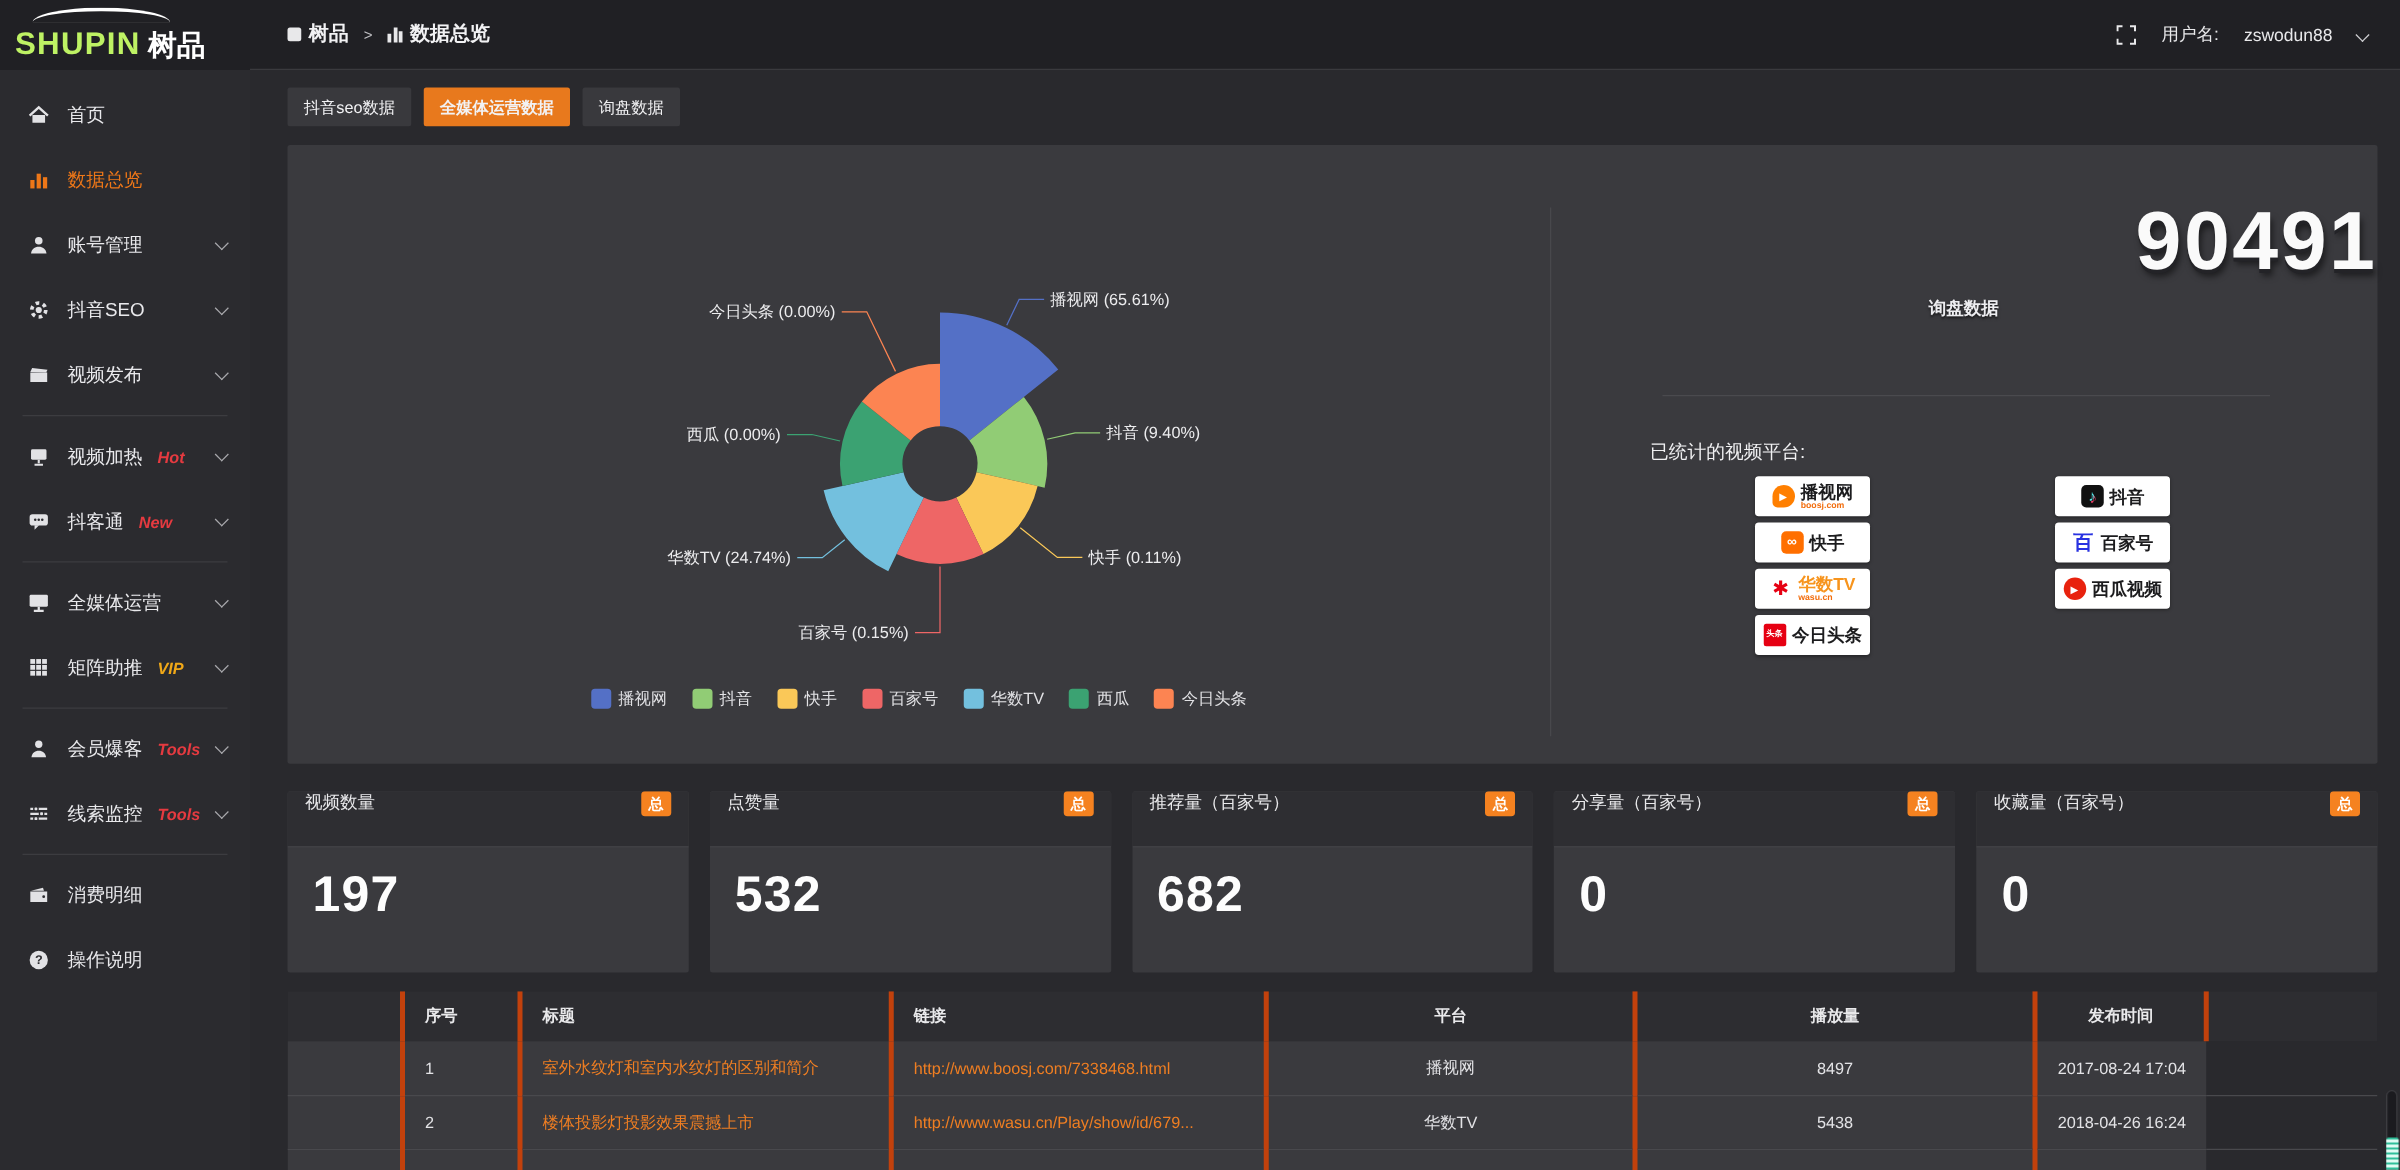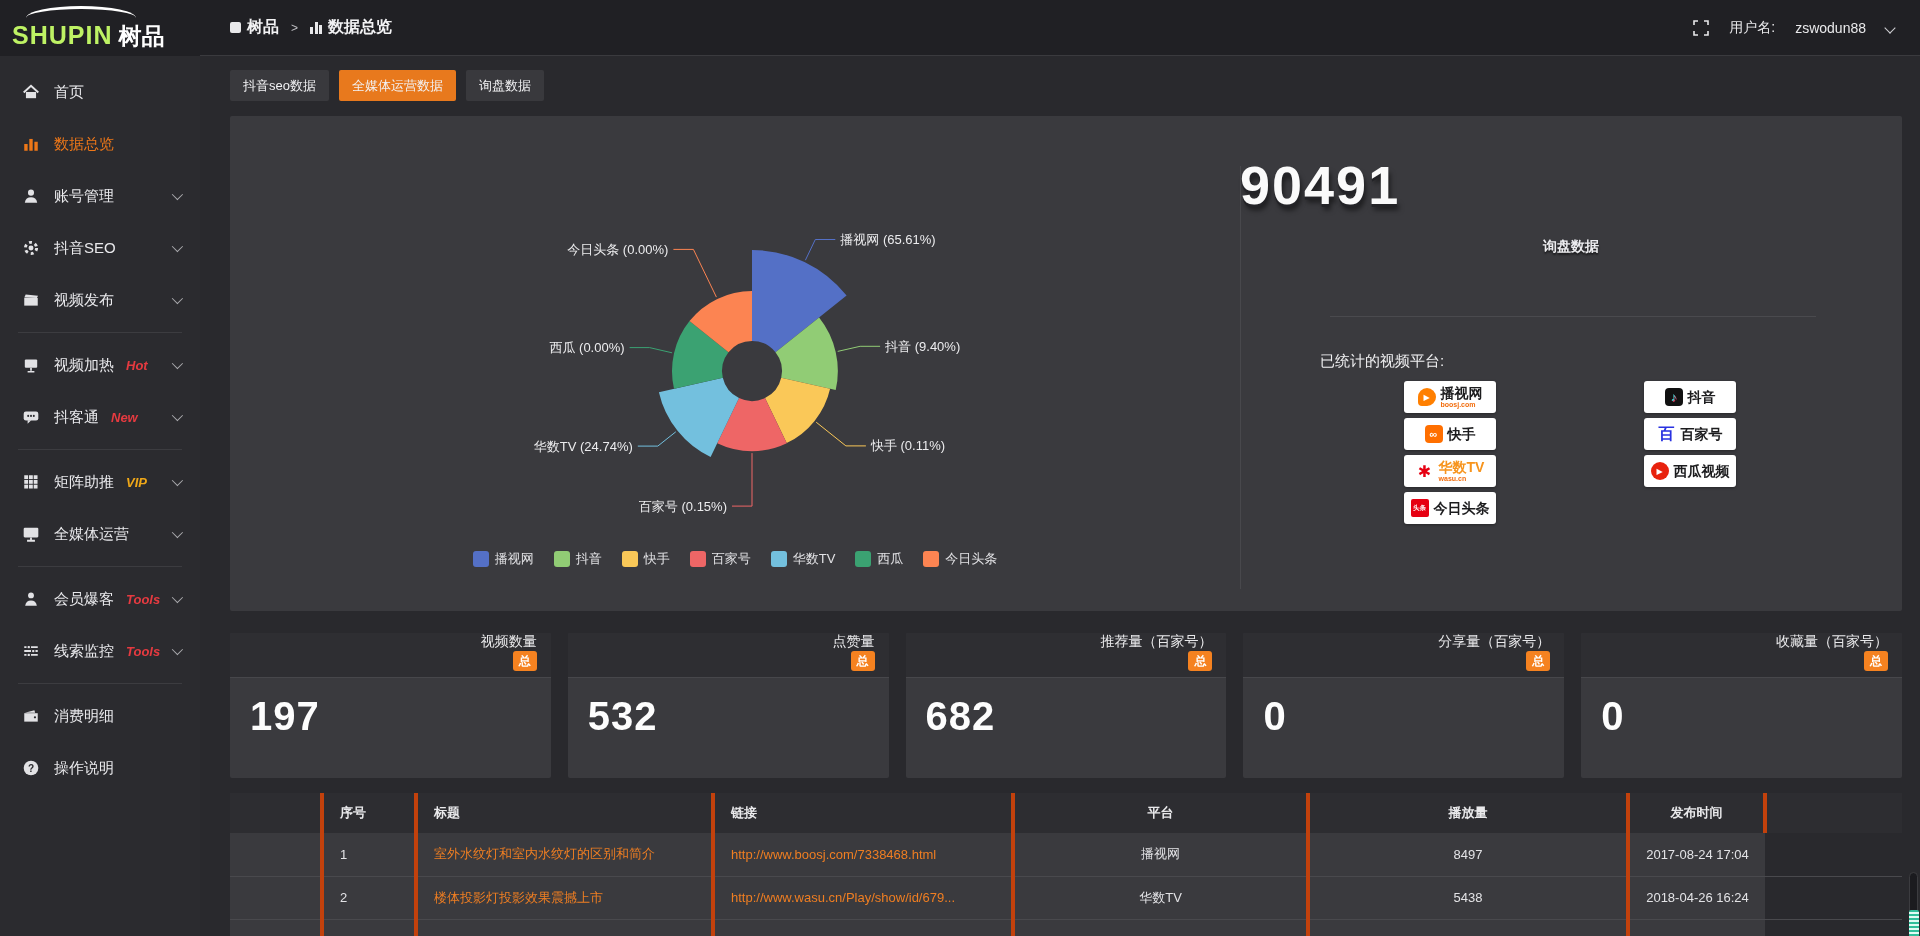--- a/index.html
+++ b/index.html
@@ -38,32 +38,32 @@
   .top-right { margin-left:auto; display:flex; align-items:center; gap:20px; color:#e9e9eb; font-size:14px; }
   .fsicon { display:inline-flex; cursor:pointer; }
   .user { display:flex; align-items:center; gap:20px; cursor:pointer; }
   .user .chev { margin:0; transform:rotate(45deg); border-color:#cfcfd3; }
 
   
   .content { position:absolute; left:200px; top:56px; right:0; padding:14px 18px 0 30px; }
   .tabs { display:flex; gap:10px; }
   .tab { height:31px; padding:0 13px; background:#39393d; color:#f2f2f4; font-size:13px;
          display:flex; align-items:center; border-radius:2px; cursor:pointer; }
-  .tab.active { background:#e8791d; font-weight:normal; }
+  .tab.active { background:#e8791d; font-weight:bold; }
 
   .panel { margin-top:15px; height:495px; background:#3a3a3e; border-radius:2px; position:relative; }
   .legend { position:absolute; left:0; top:434px; width:1010px; display:flex; justify-content:center; gap:20px; }
   .lg-item { display:flex; align-items:center; gap:6px; cursor:pointer; }
   .lg-swatch { width:16px; height:16px; border-radius:3px; }
   .lg-label { color:#e2e2e5; font-size:13px; }
 
   .vdivider { position:absolute; left:1010px; top:50px; bottom:22px; width:1px; background:#48484c; }
   .stats { position:absolute; left:1010px; top:0; right:0; bottom:0; }
-  .total-num { position:absolute; left:0; right:0; top:38px; text-align:left; color:#fafafa;
-               font-size:54px; font-weight:800; letter-spacing:2px;
+  .total-num { position:absolute; left:0; right:0; top:38px; text-align:right; color:#fafafa;
+               font-size:66px; font-weight:800; letter-spacing:2px;
                text-shadow:0 3px 0 #232327, 2px 6px 5px rgba(0,0,0,.5); }
   .total-label { position:absolute; left:0; right:0; top:122px; text-align:center; color:#ededf0;
                  font-size:14px; font-weight:bold; text-shadow:0 2px 2px rgba(0,0,0,.6); }
   .stats-hr { position:absolute; left:90px; right:86px; top:200px; height:1px; background:#4a4a4e; }
   .platforms-label { position:absolute; left:80px; top:236px; color:#f0f0f2; font-size:15px; font-weight:normal; }
   .bcol { position:absolute; display:flex; flex-direction:column; gap:5px; }
   .bcol.c0 { left:164px; top:265px; } .bcol.c1 { left:404px; top:265px; }
   .pbadge { width:92px; height:32px; background:#fff; border-radius:3px; display:flex;
             align-items:center; justify-content:center; gap:5px; box-shadow:0 1px 3px rgba(0,0,0,.35); }
   .pbadge .pname { font-size:14px; font-weight:bold; color:#1c1c1e; line-height:1.05; }
@@ -78,21 +78,21 @@
                 line-height:1.05; text-align:center; }
   .li-xigua { background:#e8220e; border-radius:50%; color:#fff; font-size:8px; }
   .li-baijia { color:#2932e1; font-size:16px; font-weight:800; }
   .li-wasu { color:#e60012; font-size:16px; font-weight:bold; }
   .pname.orange { color:#f7941d; }
 
   
   .cards { margin-top:22px; display:flex; gap:17px; height:145px; }
   .card { flex:1; background:#3a3a3e; border-radius:2px; overflow:hidden; }
   .card-h { height:45px; background:#2e2e32; border-bottom:1px solid #47474b;
-            display:flex; align-items:flex-end; padding:0 14px;flex-direction:column; }
+            display:flex; align-items:flex-start; padding:0 14px; }
   .card-h .clabel { color:#eaeaec; font-size:14px; }
   .zbadge { margin-left:auto; width:24px; height:20px; background:#f58220; color:#fff;
             font-size:12px; font-weight:bold; border-radius:3px; display:flex;
             align-items:center; justify-content:center; cursor:pointer; }
   .card-b { padding:16px 0 0 20px; }
   .cnum { color:#fdfdfd; font-size:40px; font-weight:600; letter-spacing:1px; }
 
   
   .tablewrap { margin-top:15px; height:145px; overflow:hidden; }
   table { width:100%; border-collapse:collapse; table-layout:fixed; }
@@ -198,43 +198,43 @@
           </svg>
         </span>
         <span class="nlabel">抖客通</span>
         <span class="tag red">New</span>
         <span class="chev"></span>
       </li>
       <li class="divider"></li>
       <li class="item">
         <span class="nicon">
           <svg viewBox="0 0 16 16" width="18" height="18">
+            <rect x="1.5" y="2.5" width="13" height="8.5" rx="1" fill="#e2e2e5"></rect>
+            <path d="M8 11v2.5 M4.5 14h7" stroke="#e2e2e5" stroke-width="1.6" fill="none"></path>
+          </svg>
+        </span>
+        <span class="nlabel">全媒体运营</span>
+        <span class="chev"></span>
+      </li>
+      <li class="item">
+        <span class="nicon">
+          <svg viewBox="0 0 16 16" width="18" height="18">
             <rect x="2" y="2" width="3.4" height="3.4" fill="#e2e2e5"></rect>
             <rect x="6.2" y="2" width="3.4" height="3.4" fill="#e2e2e5"></rect>
             <rect x="10.4" y="2" width="3.4" height="3.4" fill="#e2e2e5"></rect>
             <rect x="2" y="6.2" width="3.4" height="3.4" fill="#e2e2e5"></rect>
             <rect x="6.2" y="6.2" width="3.4" height="3.4" fill="#e2e2e5"></rect>
             <rect x="10.4" y="6.2" width="3.4" height="3.4" fill="#e2e2e5"></rect>
             <rect x="2" y="10.4" width="3.4" height="3.4" fill="#e2e2e5"></rect>
             <rect x="6.2" y="10.4" width="3.4" height="3.4" fill="#e2e2e5"></rect>
             <rect x="10.4" y="10.4" width="3.4" height="3.4" fill="#e2e2e5"></rect>
           </svg>
         </span>
         <span class="nlabel">矩阵助推</span>
         <span class="tag gold">VIP</span>
-        <span class="chev"></span>
-      </li>
-      <li class="item">
-        <span class="nicon">
-          <svg viewBox="0 0 16 16" width="18" height="18">
-            <rect x="1.5" y="2.5" width="13" height="8.5" rx="1" fill="#e2e2e5"></rect>
-            <path d="M8 11v2.5 M4.5 14h7" stroke="#e2e2e5" stroke-width="1.6" fill="none"></path>
-          </svg>
-        </span>
-        <span class="nlabel">全媒体运营</span>
         <span class="chev"></span>
       </li>
       <li class="divider"></li>
       <li class="item">
         <span class="nicon">
           <svg viewBox="0 0 16 16" width="18" height="18">
             <circle cx="8" cy="4.8" r="2.6" fill="#e2e2e5"></circle>
             <path d="M2.8 14c.4-3 2.4-4.6 5.2-4.6s4.8 1.6 5.2 4.6z" fill="#e2e2e5"></path>
           </svg>
         </span>

